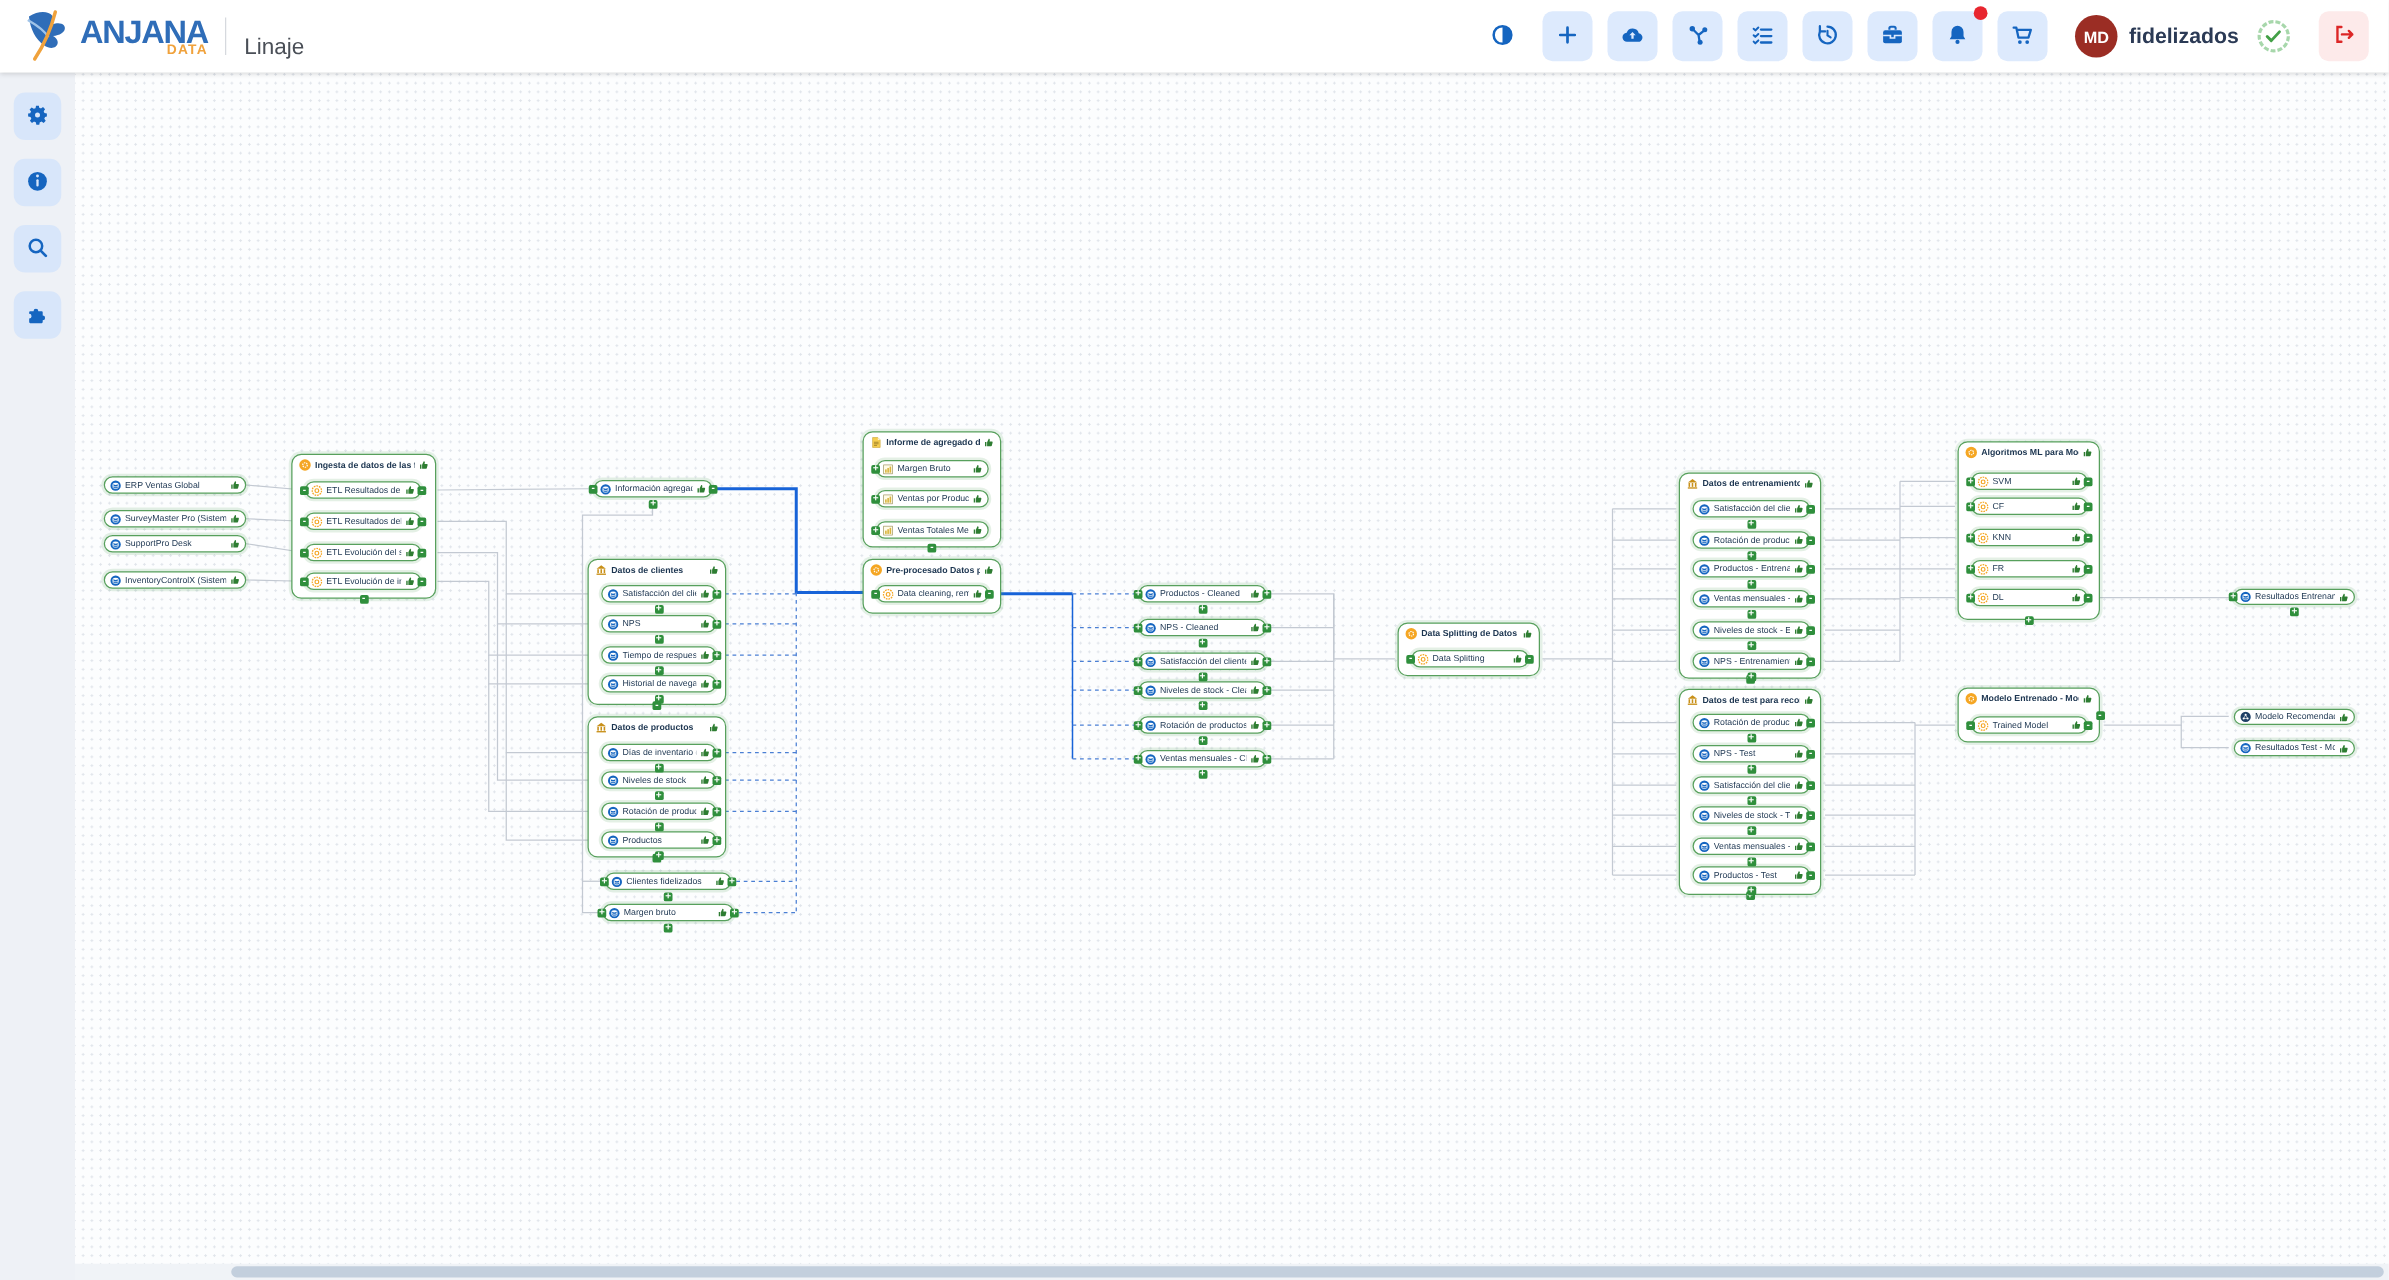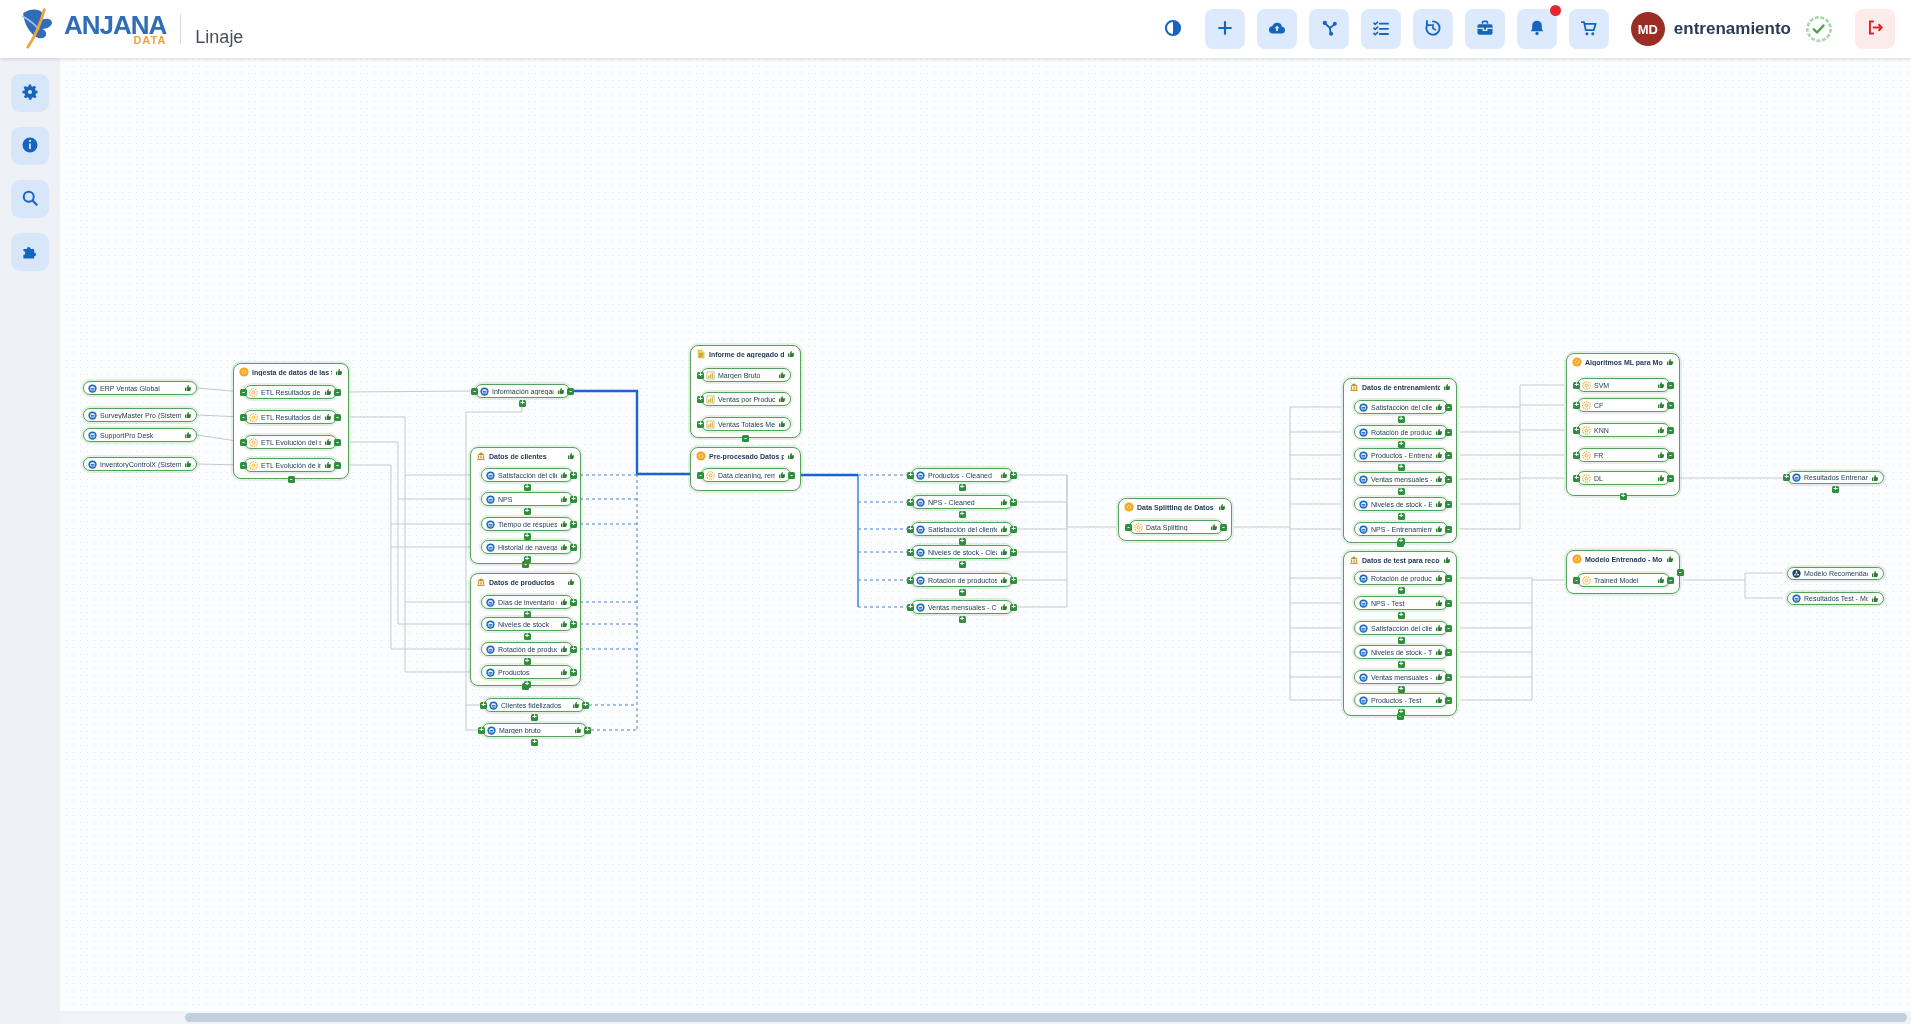--- a/index.html
+++ b/index.html
@@ -1363,21 +1363,21 @@
       <button class="tbtn">
         <span><svg viewBox="0 0 24 24" width="20" height="20">
             <path d="M3.5 5h2.6l2 9.5h9.6l2.3-7.5H7" stroke="#1565c0" stroke-width="2.2" fill="none" stroke-linecap="round" stroke-linejoin="round"></path>
             <circle cx="9.5" cy="18.8" r="1.8" fill="#1565c0"></circle>
             <circle cx="16.5" cy="18.8" r="1.8" fill="#1565c0"></circle>
           </svg></span>
       </button>
     </div>
   <div class="user-area">
     <div class="avatar">MD</div>
-    <div class="user-name">entrenamiento</div>
+    <div class="user-name">fidelizados</div>
     <div class="verified">
       <svg viewBox="0 0 24 24" width="28" height="28">
         <circle cx="12" cy="12" r="10" fill="#ffffff" stroke="#a7d7ab" stroke-width="2.2" stroke-dasharray="3.4 1.4"></circle>
         <path d="M7.5 12.2l2.8 2.8 5.6-6" stroke="#43a047" stroke-width="2" fill="none" stroke-linecap="round" stroke-linejoin="round"></path>
       </svg>
     </div>
     <button class="logout-btn">
       <span>
         <svg viewBox="0 0 24 24" width="19" height="19">
           <path d="M9 4.5h-4v15h4" stroke="#dc2626" stroke-width="2.4" fill="none" stroke-linecap="round"></path>

